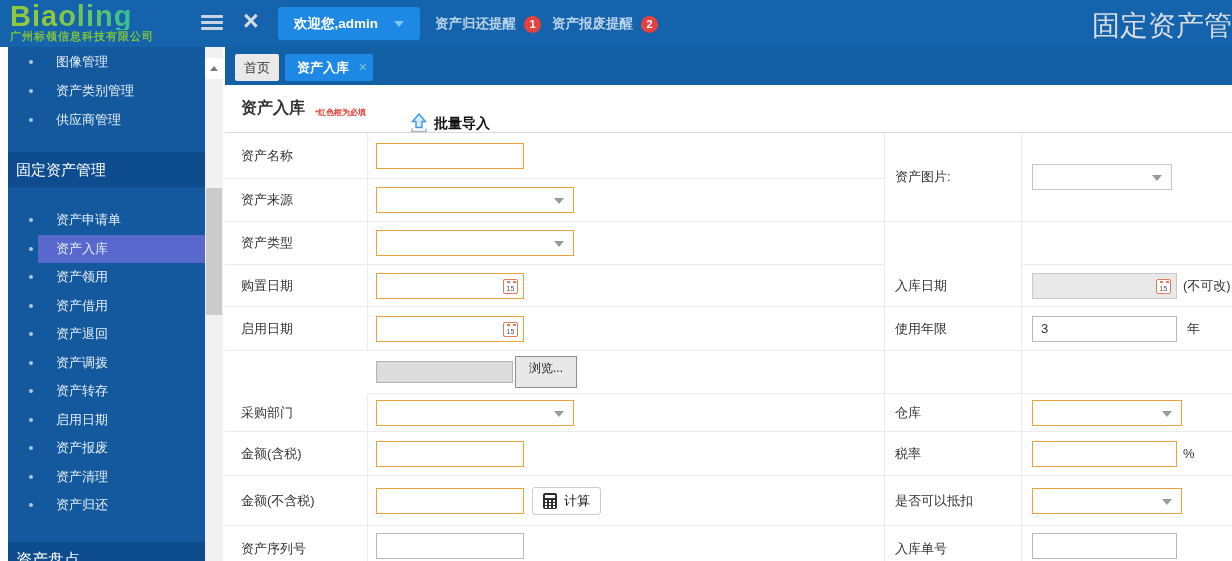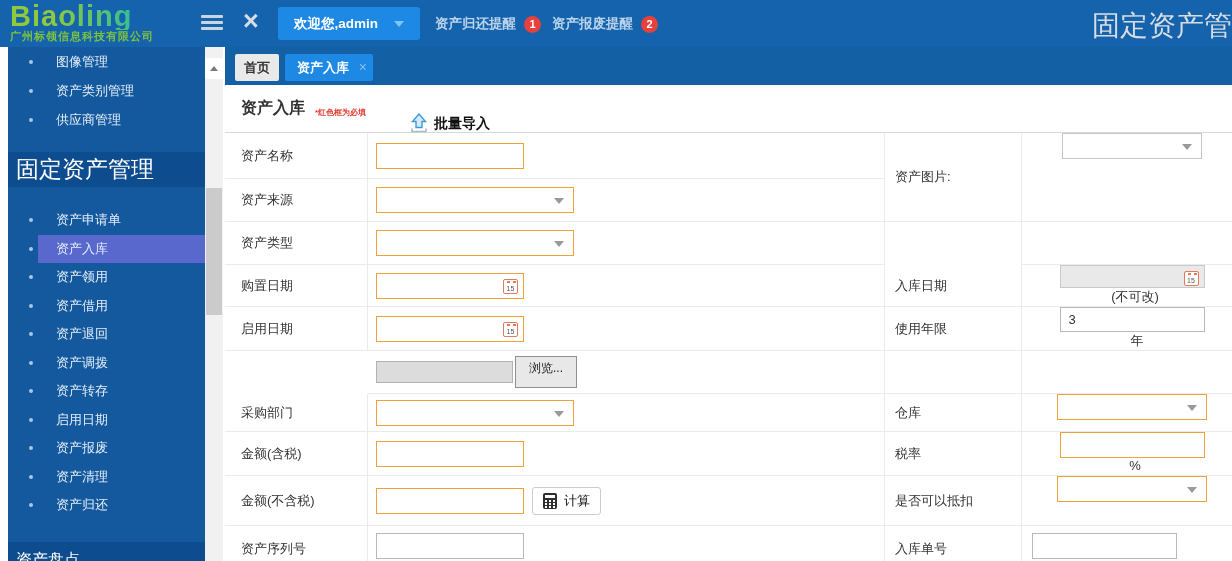--- a/index.html
+++ b/index.html
@@ -27,59 +27,59 @@
   .badge { width:17px; height:17px; border-radius:50%; background:#e6413c; color:#fff; font-size:11px;
     line-height:17px; text-align:center; font-weight:bold; }
   .app-title { position:absolute; right:0; top:7px; font-size:28px; color:#d8dde3; white-space:nowrap; }
 
   
   .sidebar { position:absolute; left:8px; top:47px; width:240px; height:514px; background:#14589d; overflow:hidden; }
   .side-item { position:relative; color:#e3eefa; font-size:13px; padding-left:48px; display:flex; align-items:center; cursor:pointer; }
   .side-item.g1 { height:29px; }
   .side-item.g2 { height:28.5px; }
   .bullet { position:absolute; left:21px; width:4px; height:4px; border-radius:50%; background:#a9c6e3; }
-  .side-section { height:35px; line-height:35px; background:#0d4c8e; color:#fff; font-size:23px;
+  .side-section { height:35px; line-height:35px; background:#0d4c8e; color:#fff; font-size:15px;
     padding-left:8px; cursor:pointer; }
   .side-section.mid { margin-top:18px; margin-bottom:19px; }
   .side-section.bottom { margin-top:22px; font-size:16px; }
   .side-item.selected { background:linear-gradient(to right, transparent 30px, #5968cd 30px); }
 
   
   .scroll-col { position:absolute; left:205px; top:47px; width:18px; height:514px; background:#f1f1f1; }
   .scroll-up { position:absolute; left:0; top:11px; width:18px; height:21px; background:#fff; border-radius:2px; cursor:pointer; }
   .up-caret { position:absolute; left:5px; top:8px; width:0; height:0; border-left:4px solid transparent;
     border-right:4px solid transparent; border-bottom:5px solid #7a7a7a; }
   .scroll-thumb { position:absolute; left:1px; top:141px; width:16px; height:127px; background:#cbcbcb; cursor:grab; }
 
   
   .main { position:absolute; left:223px; top:47px; right:0; bottom:0; background:#fff; }
   .tabstrip { position:absolute; left:2px; right:0; top:0; height:38px; background:#1360a5; }
   .tab { position:absolute; top:7px; height:27px; line-height:27px; border-radius:2px; font-size:13px; cursor:pointer; }
-  .tab-home { left:10px; padding:0 9px; background:#e9e9e9; color:#333;font-weight:bold; }
+  .tab-home { left:10px; padding:0 9px; background:#e9e9e9; color:#333; }
   .tab-active { left:60px; padding:0 24px 0 12px; background:#1e88e5; color:#fff; font-weight:bold; }
   .tab-x { position:absolute; right:6px; top:0; font-weight:normal; opacity:.45; font-size:14px; }
 
   .content { position:absolute; left:2px; right:0; top:38px; bottom:0; background:#fff; }
   .content-header { position:absolute; left:0; right:0; top:0; height:48px; border-bottom:1px solid #d9d9d9;
     display:flex; align-items:center; }
   .page-title { font-size:16px; font-weight:bold; color:#333; margin-left:16px; }
   .required-note { font-size:8px; font-weight:bold; color:#e23a30; margin-left:10px; margin-top:7px; }
   .import-btn { position:absolute; left:185px; top:0; height:48px; display:flex; align-items:flex-end; gap:6px; cursor:pointer; }
   .import-label { font-size:14px; font-weight:bold; color:#111; }
 
   
   .form-grid { position:absolute; left:0; right:0; top:48px; bottom:0; display:grid;
     grid-template-columns:143px 517px 137px 1fr;
     grid-template-rows:46px 43px 43px 42px 44px 43px 38px 44px 50px auto; }
   .fcell { border-bottom:1px solid #ebebeb; display:flex; align-items:center; position:relative; }
   .flabel { font-size:13px; color:#333; padding-left:16px; }
   .flabel.c1 { border-right:1px solid #ebebeb; }
   .flabel.c3 { border-right:1px solid #ebebeb; padding-left:10px; }
   .ffield.c2 { border-right:1px solid #ebebeb; padding-left:8px; }
-  .ffield.c4 { padding-left:10px;flex-direction:column; }
+  .ffield.c4 { padding-left:10px; }
   .nob { border-bottom:none; }
   .top { align-items:flex-start; }
   .top.flabel { padding-top:14px; }
   .top.ffield > * { margin-top:7px; }
 
   .inp { height:26px; border:1px solid #efa23b; background:#fff; font-size:13px; color:#333;
     padding-left:8px; display:flex; align-items:center; }
   .inp.plain { border-color:#b9b9b9; }
   .w148 { width:148px; } .w145 { width:145px; }
   .sel { position:relative; height:26px; border:1px solid #efa23b; background:#fff; cursor:pointer; }

